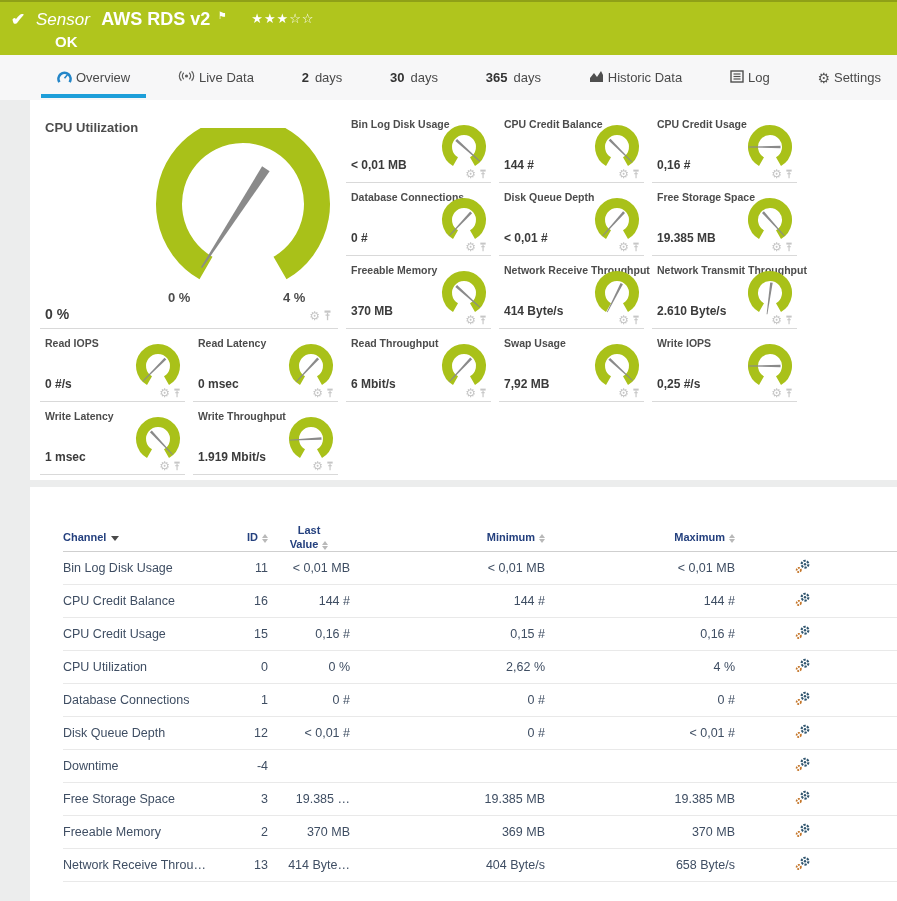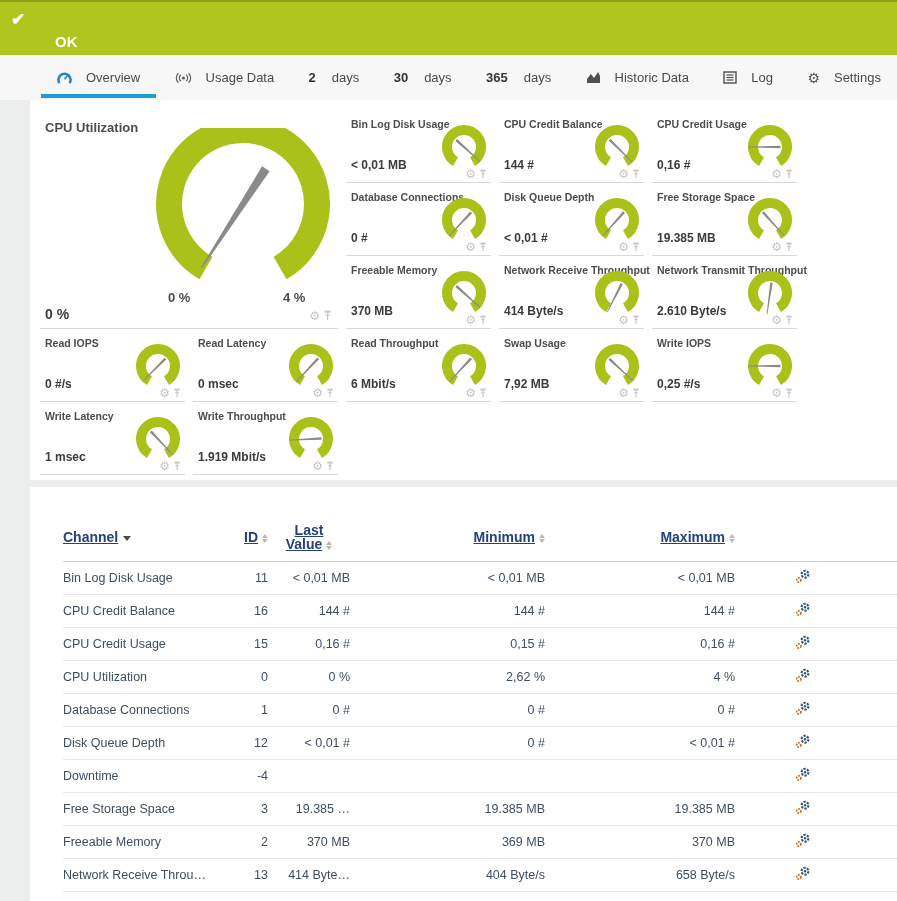--- a/index.html
+++ b/index.html
@@ -20,21 +20,21 @@
   .hdr-kind { font-style:italic; font-size:17px; margin-right:7px; }
   .hdr-title { font-weight:bold; font-size:18px; }
   .hdr-flag { font-size:10px; vertical-align:super; margin-left:3px; }
   .hdr-stars { margin-left:20px; font-size:13px; letter-spacing:1px; vertical-align:2px; }
   .hdr-status { position:absolute; left:55px; top:31px; font-weight:bold; font-size:15px; }
   
   .tabbar {
     height:45px; background:#f7f7f8; display:flex; align-items:center;
     padding:0 14px 0 55px; justify-content:space-between;
   }
-  .tab { position:relative; display:flex; align-items:center; gap:14px;
+  .tab { position:relative; display:flex; align-items:flex-start; gap:4px;
          font-size:13px; color:#4a4a4a; cursor:pointer; padding:4px 2px; }
   .tab .tab-bold { font-weight:bold; color:#333; margin-right:2px; }
   .tab.active::after {
     content:""; position:absolute; left:-14px; right:-14px; bottom:-9px;
     height:4px; background:#1d9ed9;
   }
   .tab-icon { display:inline-flex; align-items:center; }
   .gear-char { font-size:14px; color:#555; }
   
   .panel { background:#fff; margin-left:30px; }
@@ -54,39 +54,45 @@
   .big-icons { position:absolute; right:14px; bottom:7px; }
   .tile-label { position:absolute; left:5px; top:8px; font-size:10.5px; font-weight:bold;
                 color:#4c4c4c; white-space:nowrap; }
   .tile-svg { position:absolute; right:10px; top:14px; }
   .tile-value { position:absolute; left:5px; bottom:11px; font-size:12px; font-weight:bold; color:#3b3b3b; }
   .tile-icons { position:absolute; right:12px; bottom:3px; }
   .tile-icons, .big-icons { display:flex; align-items:center; gap:3px; color:#c6c6c6; }
   .tile-icons .gear-sm, .big-icons .gear-sm { font-size:12px; color:#c6c6c6; line-height:1; }
   
   .thead, .trow { display:grid; grid-template-columns:175px 30px 82px 195px 190px 128px; align-items:center; }
-  .thead { color:#24407e; font-size:14px; font-weight:bold; padding-bottom:10px;
-           border-bottom:1px solid #cfcfcf; width:834px;text-decoration:underline; }
+  .thead { color:#24407e; font-size:11px; font-weight:bold; padding-bottom:0;
+           border-bottom:1px solid #cfcfcf; width:834px; }
   .trow { height:33px; border-bottom:1px solid #e9e9e9; font-size:12.5px; color:#3f4e63; width:834px; }
   .c-right { text-align:right; }
   .c-center { text-align:center; line-height:14px; }
   .c-set { padding-left:60px; }
   .sort { display:inline-block; vertical-align:middle; margin-left:4px; }
   .sort i { display:block; width:0; height:0; border-left:3.5px solid transparent; border-right:3.5px solid transparent; }
   .sort .up { border-bottom:4px solid #b9b9b9; margin-bottom:1px; }
   .sort .dn { border-top:4px solid #b9b9b9; }
   .caret-dn { display:inline-block; width:0; height:0; border-left:4px solid transparent;
               border-right:4px solid transparent; border-top:5px solid #4a4a4a;
               vertical-align:middle; margin-left:5px; }
 </style>
 </head>
 <body>
 
 <div class="hdr">
   <span class="hdr-check">✔</span>
+  <span class="hdr-line">
+    <span class="hdr-kind">Sensor</span>
+    <span class="hdr-title">AWS RDS v2</span>
+    <span class="hdr-flag">⚑</span>
+    <span class="hdr-stars" id="stars">★★★☆☆</span>
+  </span>
   <span class="hdr-status">OK</span>
 </div>
 
 <div class="tabbar" id="tabbar">
   <div class="tab active">
     <span class="tab-icon">
         <svg width="15" height="13" viewBox="0 0 16 14">
           <path d="M2.5 13 A6.5 6.5 0 1 1 13.5 13" fill="none" stroke="#2486c8" stroke-width="2.8"></path>
           <line x1="8" y1="9" x2="12.5" y2="3.5" stroke="#2486c8" stroke-width="1.7"></line>
         </svg>
@@ -99,21 +105,21 @@
     <span class="tab-icon">
         <svg width="17" height="12" viewBox="0 0 17 12">
           <circle cx="8.5" cy="6" r="1.6" fill="#5f5f5f"></circle>
           <path d="M5.8 2.8 A4.3 4.3 0 0 0 5.8 9.2" fill="none" stroke="#5f5f5f" stroke-width="1.2"></path>
           <path d="M11.2 2.8 A4.3 4.3 0 0 1 11.2 9.2" fill="none" stroke="#5f5f5f" stroke-width="1.2"></path>
           <path d="M3.4 1.2 A6.6 6.6 0 0 0 3.4 10.8" fill="none" stroke="#5f5f5f" stroke-width="1.2"></path>
           <path d="M13.6 1.2 A6.6 6.6 0 0 1 13.6 10.8" fill="none" stroke="#5f5f5f" stroke-width="1.2"></path>
         </svg>
       </span>
 
-    <span class="tab-label">Usage Data</span>
+    <span class="tab-label">Live Data</span>
   </div>
 
   <div class="tab">
 
     <b class="tab-bold">2</b>
     <span class="tab-label">days</span>
   </div>
 
   <div class="tab">
 

